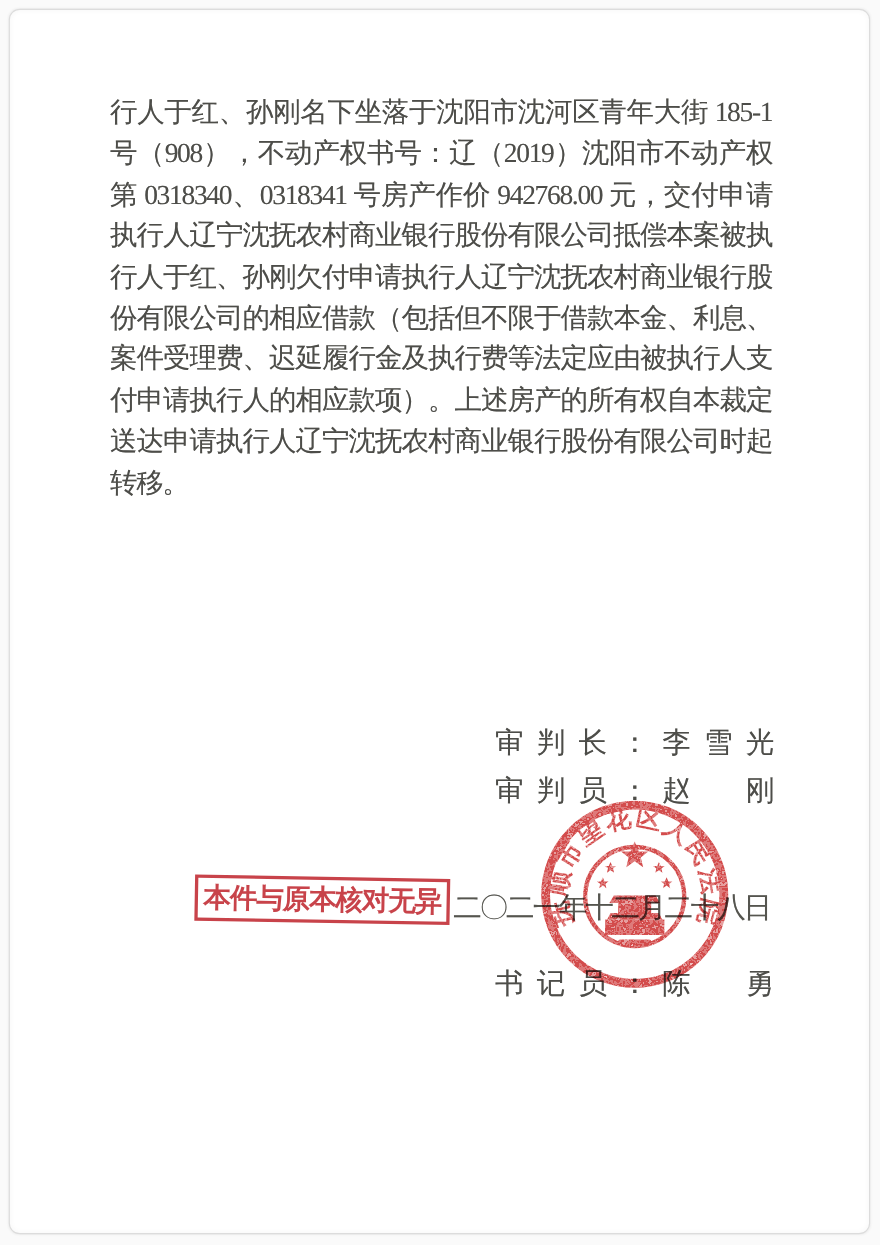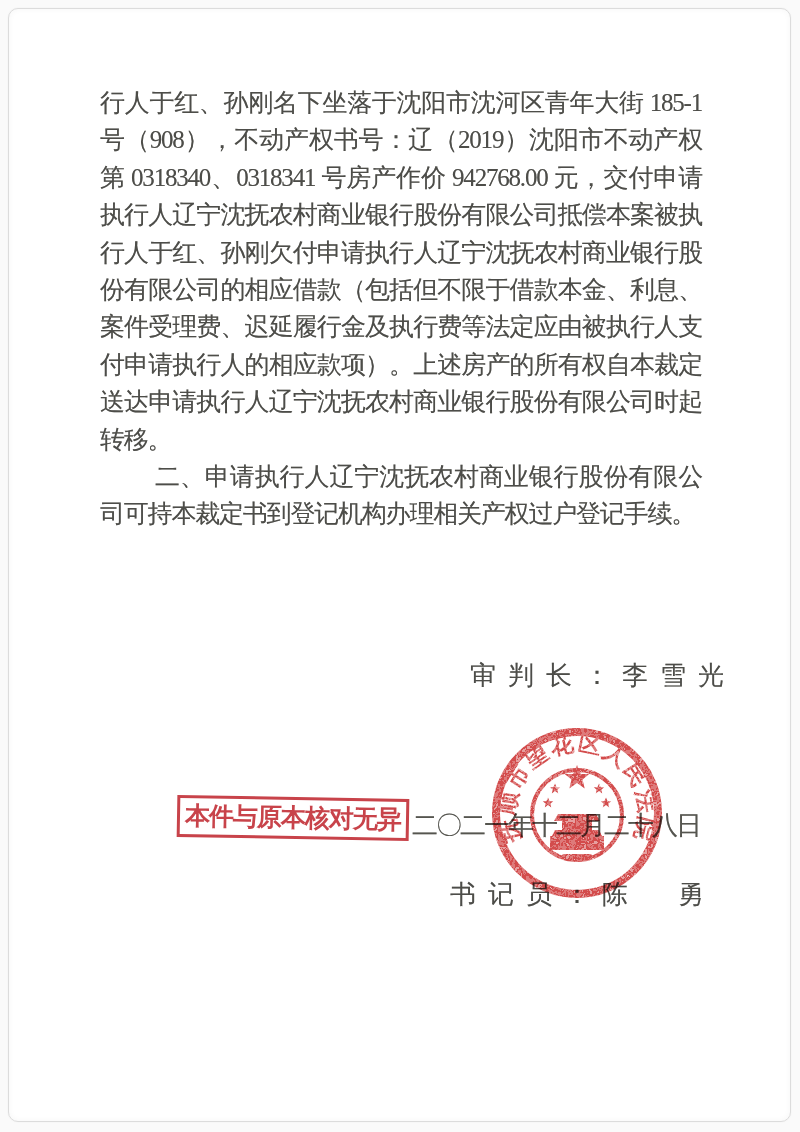--- a/index.html
+++ b/index.html
@@ -45,21 +45,20 @@
   .sig-block {
     position: absolute;
     left: 450px;
     top: 655px;
     font-size: 26px;
     line-height: 42.5px;
     letter-spacing: 12px;
     white-space: nowrap;
     color: #4d4d49;
     text-shadow: 0 0 0.6px rgba(88,88,84,0.45);
-    margin-left: 20px;
   }
   .date-line {
     position: absolute;
     left: 412px;
     top: 808px;
     font-size: 26px;
     letter-spacing: -2px;
     white-space: nowrap;
     color: #55554f;
     text-shadow: 0 0 0.6px rgba(88,88,84,0.45);
@@ -105,25 +104,25 @@
   .court-seal svg { display: block; }
 </style>
 </head>
 <body>
 
 <div class="scan">
   <div class="paper"></div>
 
   <div class="body-text">
     <p>行人于红、孙刚名下坐落于沈阳市沈河区青年大街 185-1 号（908），不动产权书号：辽（2019）沈阳市不动产权第 0318340、0318341 号房产作价 942768.00 元，交付申请执行人辽宁沈抚农村商业银行股份有限公司抵偿本案被执行人于红、孙刚欠付申请执行人辽宁沈抚农村商业银行股份有限公司的相应借款（包括但不限于借款本金、利息、案件受理费、迟延履行金及执行费等法定应由被执行人支付申请执行人的相应款项）。上述房产的所有权自本裁定送达申请执行人辽宁沈抚农村商业银行股份有限公司时起转移。</p>
-    <p class="indent">二、申请执行人辽宁沈抚农村商业银行股份有限公司可持本裁定书到登记机构办理相关产权过户登记手续。</p>
   </div>
 
   <div class="sig-block">
     <div>审判长：李雪光</div>
+    <div>审判员：赵　刚</div>
   </div>
 
   <div class="date-line">二〇二一年十二月二十八日</div>
 
   <div class="clerk-line">书记员：陈　勇</div>
 
   <div class="verify-stamp">本件与原本核对无异</div>
 
   <div class="court-seal">
     <svg width="190" height="190" viewBox="0 0 190 190">

